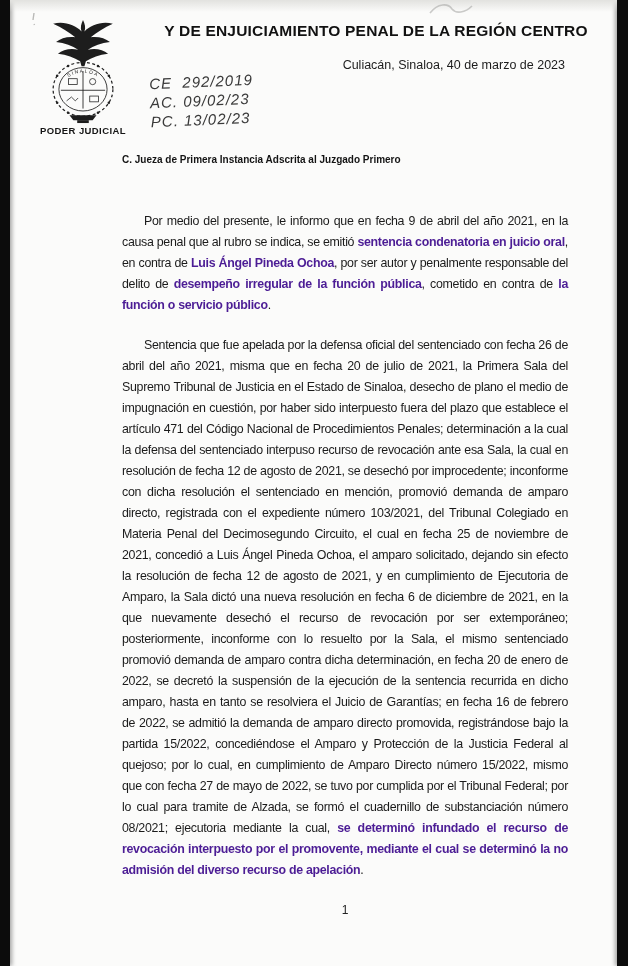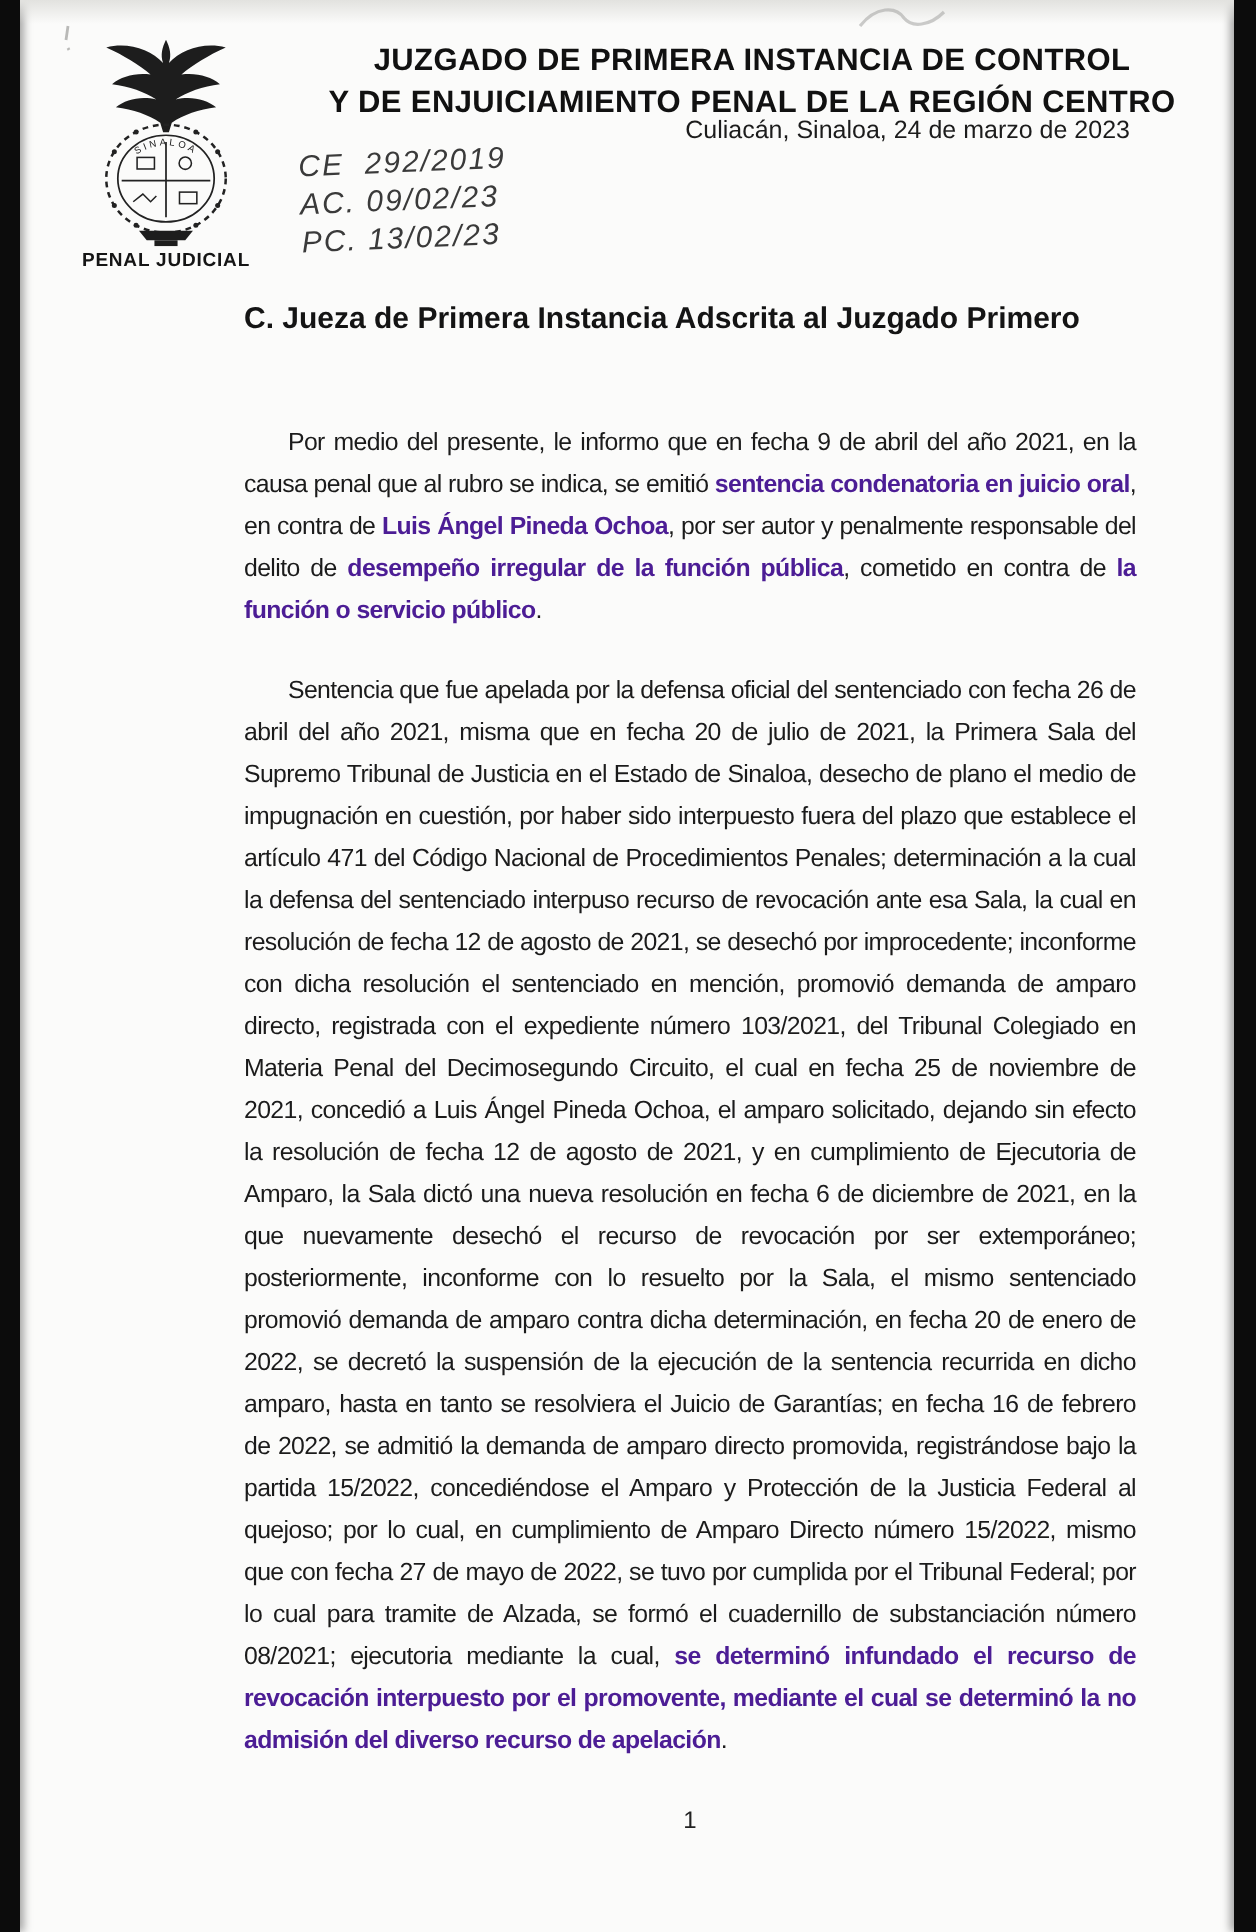--- a/index.html
+++ b/index.html
@@ -27,21 +27,21 @@
   .header-meta .bold { font-weight:bold; }
 
   .handwriting {
     position:absolute; left:150px; top:72px; transform:rotate(-2.5deg);
     color:#3a3a3a; font-size:15px; line-height:19px; font-style:italic;
     letter-spacing:1px; white-space:pre;
   }
 
   .addressee {
     position:absolute; left:122px; top:151px;
-    font-weight:bold; font-size:15px; line-height:17.5px; color:#141414;
+    font-weight:bold; font-size:10px; line-height:17.5px; color:#141414;
   }
 
   .document-body {
     position:absolute; left:122px; top:211px; width:446px;
     font-size:12.4px; line-height:21px; text-align:justify;
     letter-spacing:-0.3px; color:#1b1b1b;
   }
   .body-paragraph { margin:0 0 19px 0; text-indent:22px; }
   .body-paragraph strong { color:#4c1d95; }
 
@@ -88,30 +88,29 @@
         <line x1="25" y1="75" x2="71" y2="75" stroke-width="0.9"></line>
         <rect x="33" y="63" width="9" height="6" stroke-width="0.8"></rect>
         <circle cx="58" cy="66" r="3.2" stroke-width="0.8"></circle>
         <path d="M31 86 l5 -4 4 4 3 -3" stroke-width="0.8"></path>
         <rect x="55" y="81" width="9" height="6" stroke-width="0.8"></rect>
 
         <path d="M34 101 h28 l-4 5 h-20 z" fill="#1d1d1d" stroke="none"></path>
         <rect x="42" y="106" width="12" height="3" fill="#1d1d1d" stroke="none"></rect>
       </g>
     </svg>
-    <div class="seal-caption">PENAL JUDICIAL</div>
+    <div class="seal-caption">PODER JUDICIAL</div>
   </div>
 
   <div class="header-title">
-    <div>JUZGADO DE PRIMERA INSTANCIA DE CONTROL</div>
     <div>Y DE ENJUICIAMIENTO PENAL DE LA REGIÓN CENTRO</div>
   </div>
 
   <div class="header-meta">
-    <div>Culiacán, Sinaloa, 24 de marzo de 2023</div>
+    <div>Culiacán, Sinaloa, 40 de marzo de 2023</div>
   </div>
 
   <div class="handwriting"><div class="hw-line">CE  292/2019</div><div class="hw-line">AC. 09/02/23</div><div class="hw-line">PC. 13/02/23</div></div>
 
   <svg class="smudge" style="left:428px; top:1px;" width="46" height="16">
     <path d="M2 12 C10 2 20 2 24 8 C28 13 37 12 44 5" stroke="#a3a3a0" stroke-width="1.6" fill="none" opacity="0.55"></path>
   </svg>
   <svg class="smudge" style="left:30px; top:12px;" width="8" height="14">
     <path d="M4 1 L3 8 M4 12 l0.5 1" stroke="#8d8d8a" stroke-width="1.4" fill="none" opacity="0.6"></path>
   </svg>

